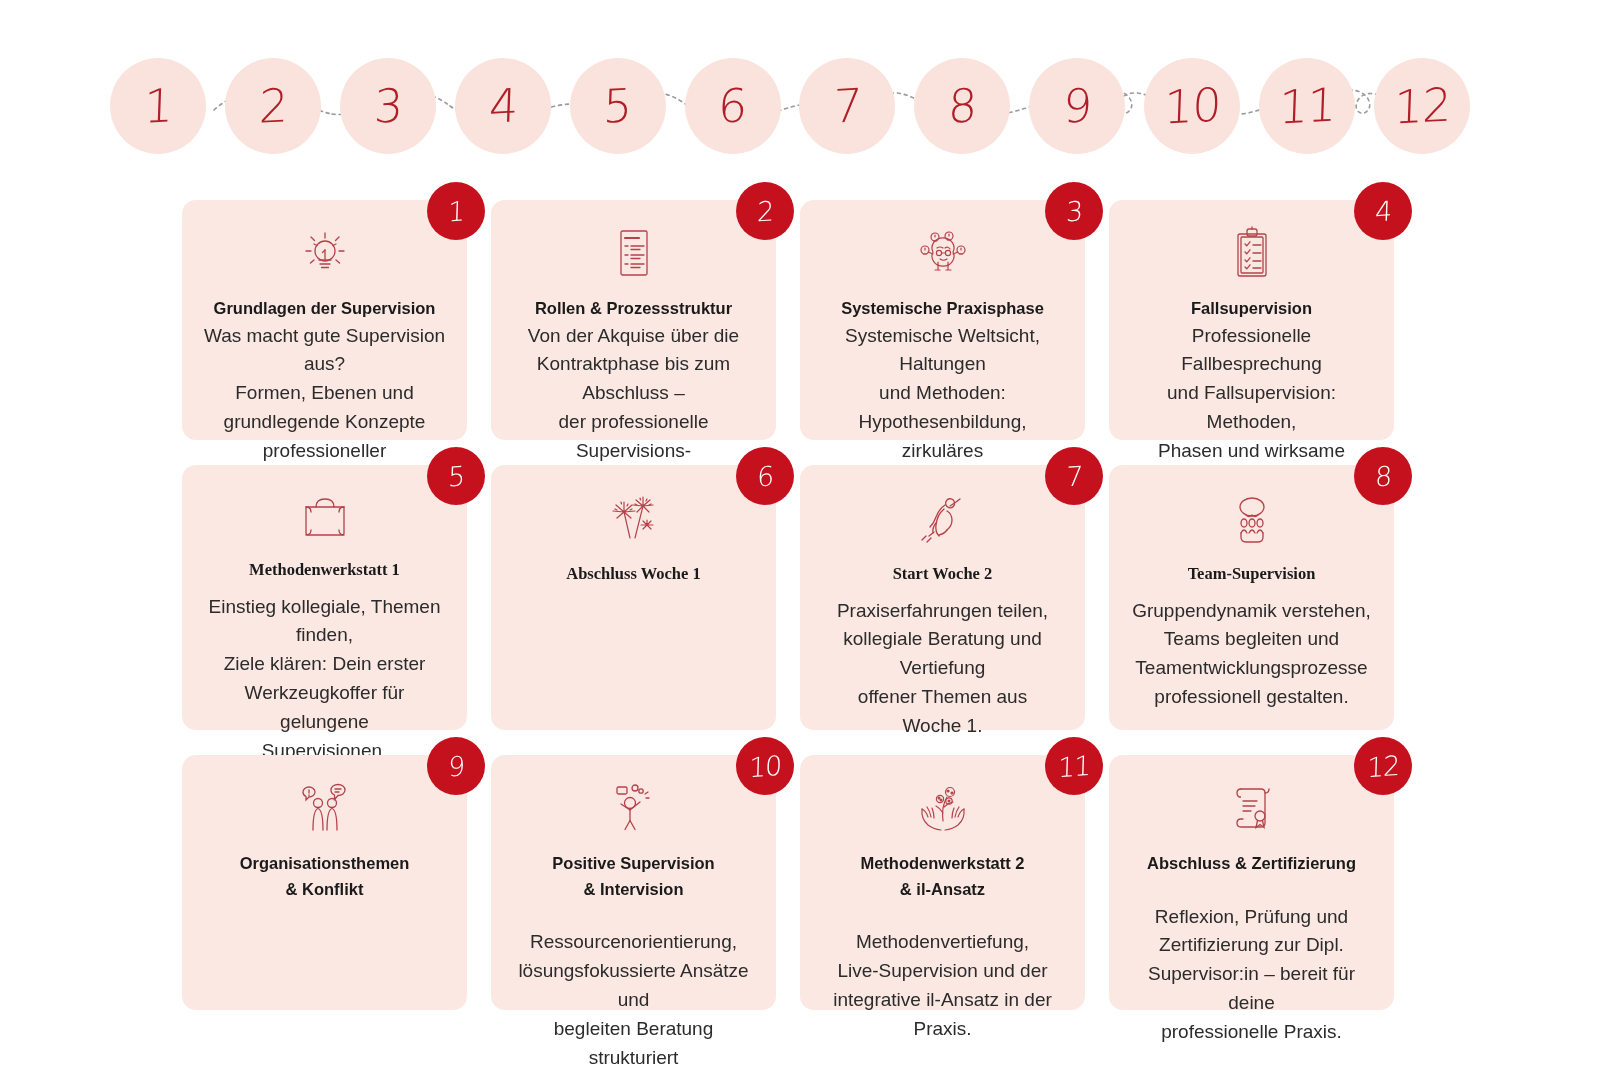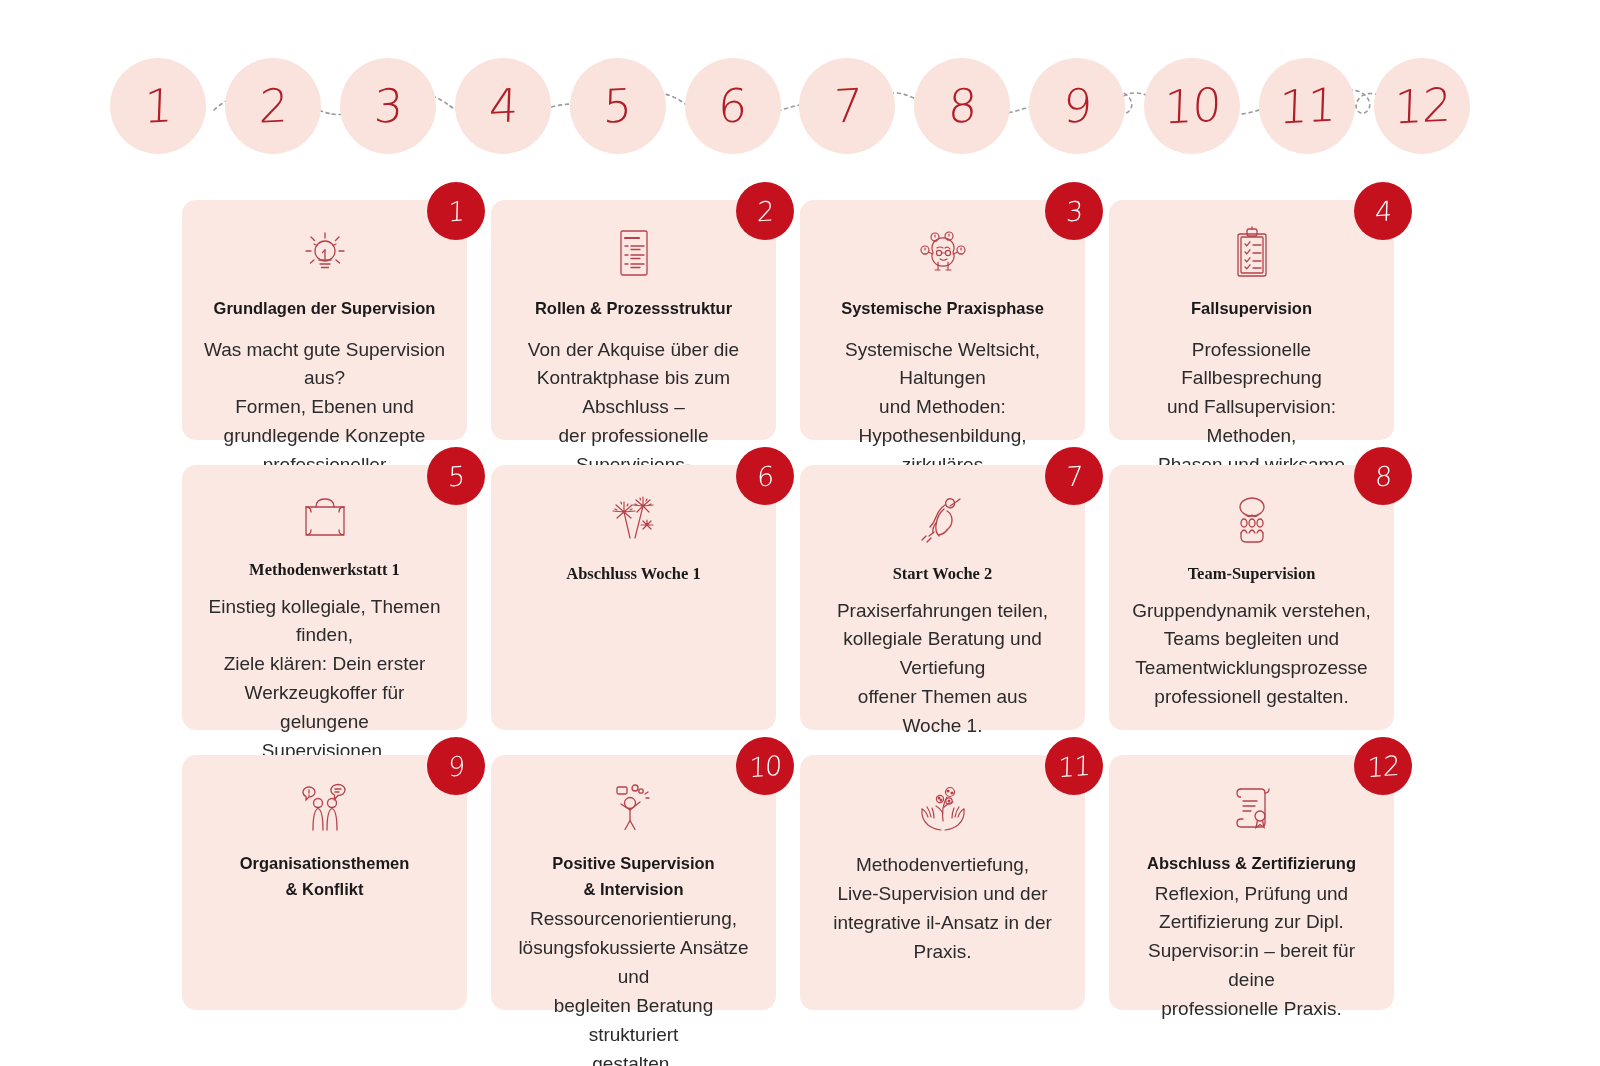--- a/index.html
+++ b/index.html
@@ -128,36 +128,36 @@
     margin-bottom: 14px;
   }
   .card-icon svg { display: block; }
 
   .card-title {
     font-family: "Liberation Sans", sans-serif;
     font-size: 16.5px;
     font-weight: bold;
     color: #1a1a1a;
     line-height: 1.55;
-    margin-bottom: 14px;
+    margin-bottom: 0;
     white-space: pre-line;
   }
 
   .card-desc {
     font-family: "Liberation Sans", sans-serif;
     font-size: 19px;
     font-weight: normal;
     color: #2b2b2b;
     line-height: 1.52;
     white-space: pre-line;
   }
 
   
   .row2 .card-title { margin-bottom: 10px; font-family: Liberation Serif, serif; }
-  .row3 .card-title { margin-bottom: 3px; }
+  .row3 .card-title { margin-bottom: 26px; }
 </style>
 </head>
 <body>
 
 <div class="page">
 
   <div class="timeline">
 
     <svg class="timeline-track" viewBox="0 0 1360 116" preserveAspectRatio="none">
       <g fill="none" stroke="#9a9a9a" stroke-width="1.6" stroke-dasharray="3 4" stroke-linecap="round">
@@ -461,20 +461,22 @@
             <circle cx="27" cy="17" r="0.9" fill="#b5414a"></circle>
             <circle cx="29" cy="19" r="0.9" fill="#b5414a"></circle>
             <circle cx="37" cy="20" r="0.9" fill="#b5414a"></circle>
           </g>
           <path d="M10,28 q-1,10 6,16 q5,4 13,5"></path>
           <path d="M10,28 q4,2 6,8 M15,26 q3,4 4,10 M20,27 q2,5 2,10"></path>
           <path d="M52,28 q1,10 -6,16 q-5,4 -13,5"></path>
           <path d="M52,28 q-4,2 -6,8 M47,26 q-3,4 -4,10 M42,27 q-2,5 -2,10"></path>
         </svg>
       </div>
+      <div class="card-title">Methodenwerkstatt 2
+&amp; il-Ansatz</div>
       <div class="card-desc">Methodenvertiefung,
 Live-Supervision und der
 integrative il-Ansatz in der Praxis.</div>
     </div>
 
     <div class="card row3">
       <div class="badge">
         <span class="badge-num">12</span>
       </div>
       <div class="card-icon">

